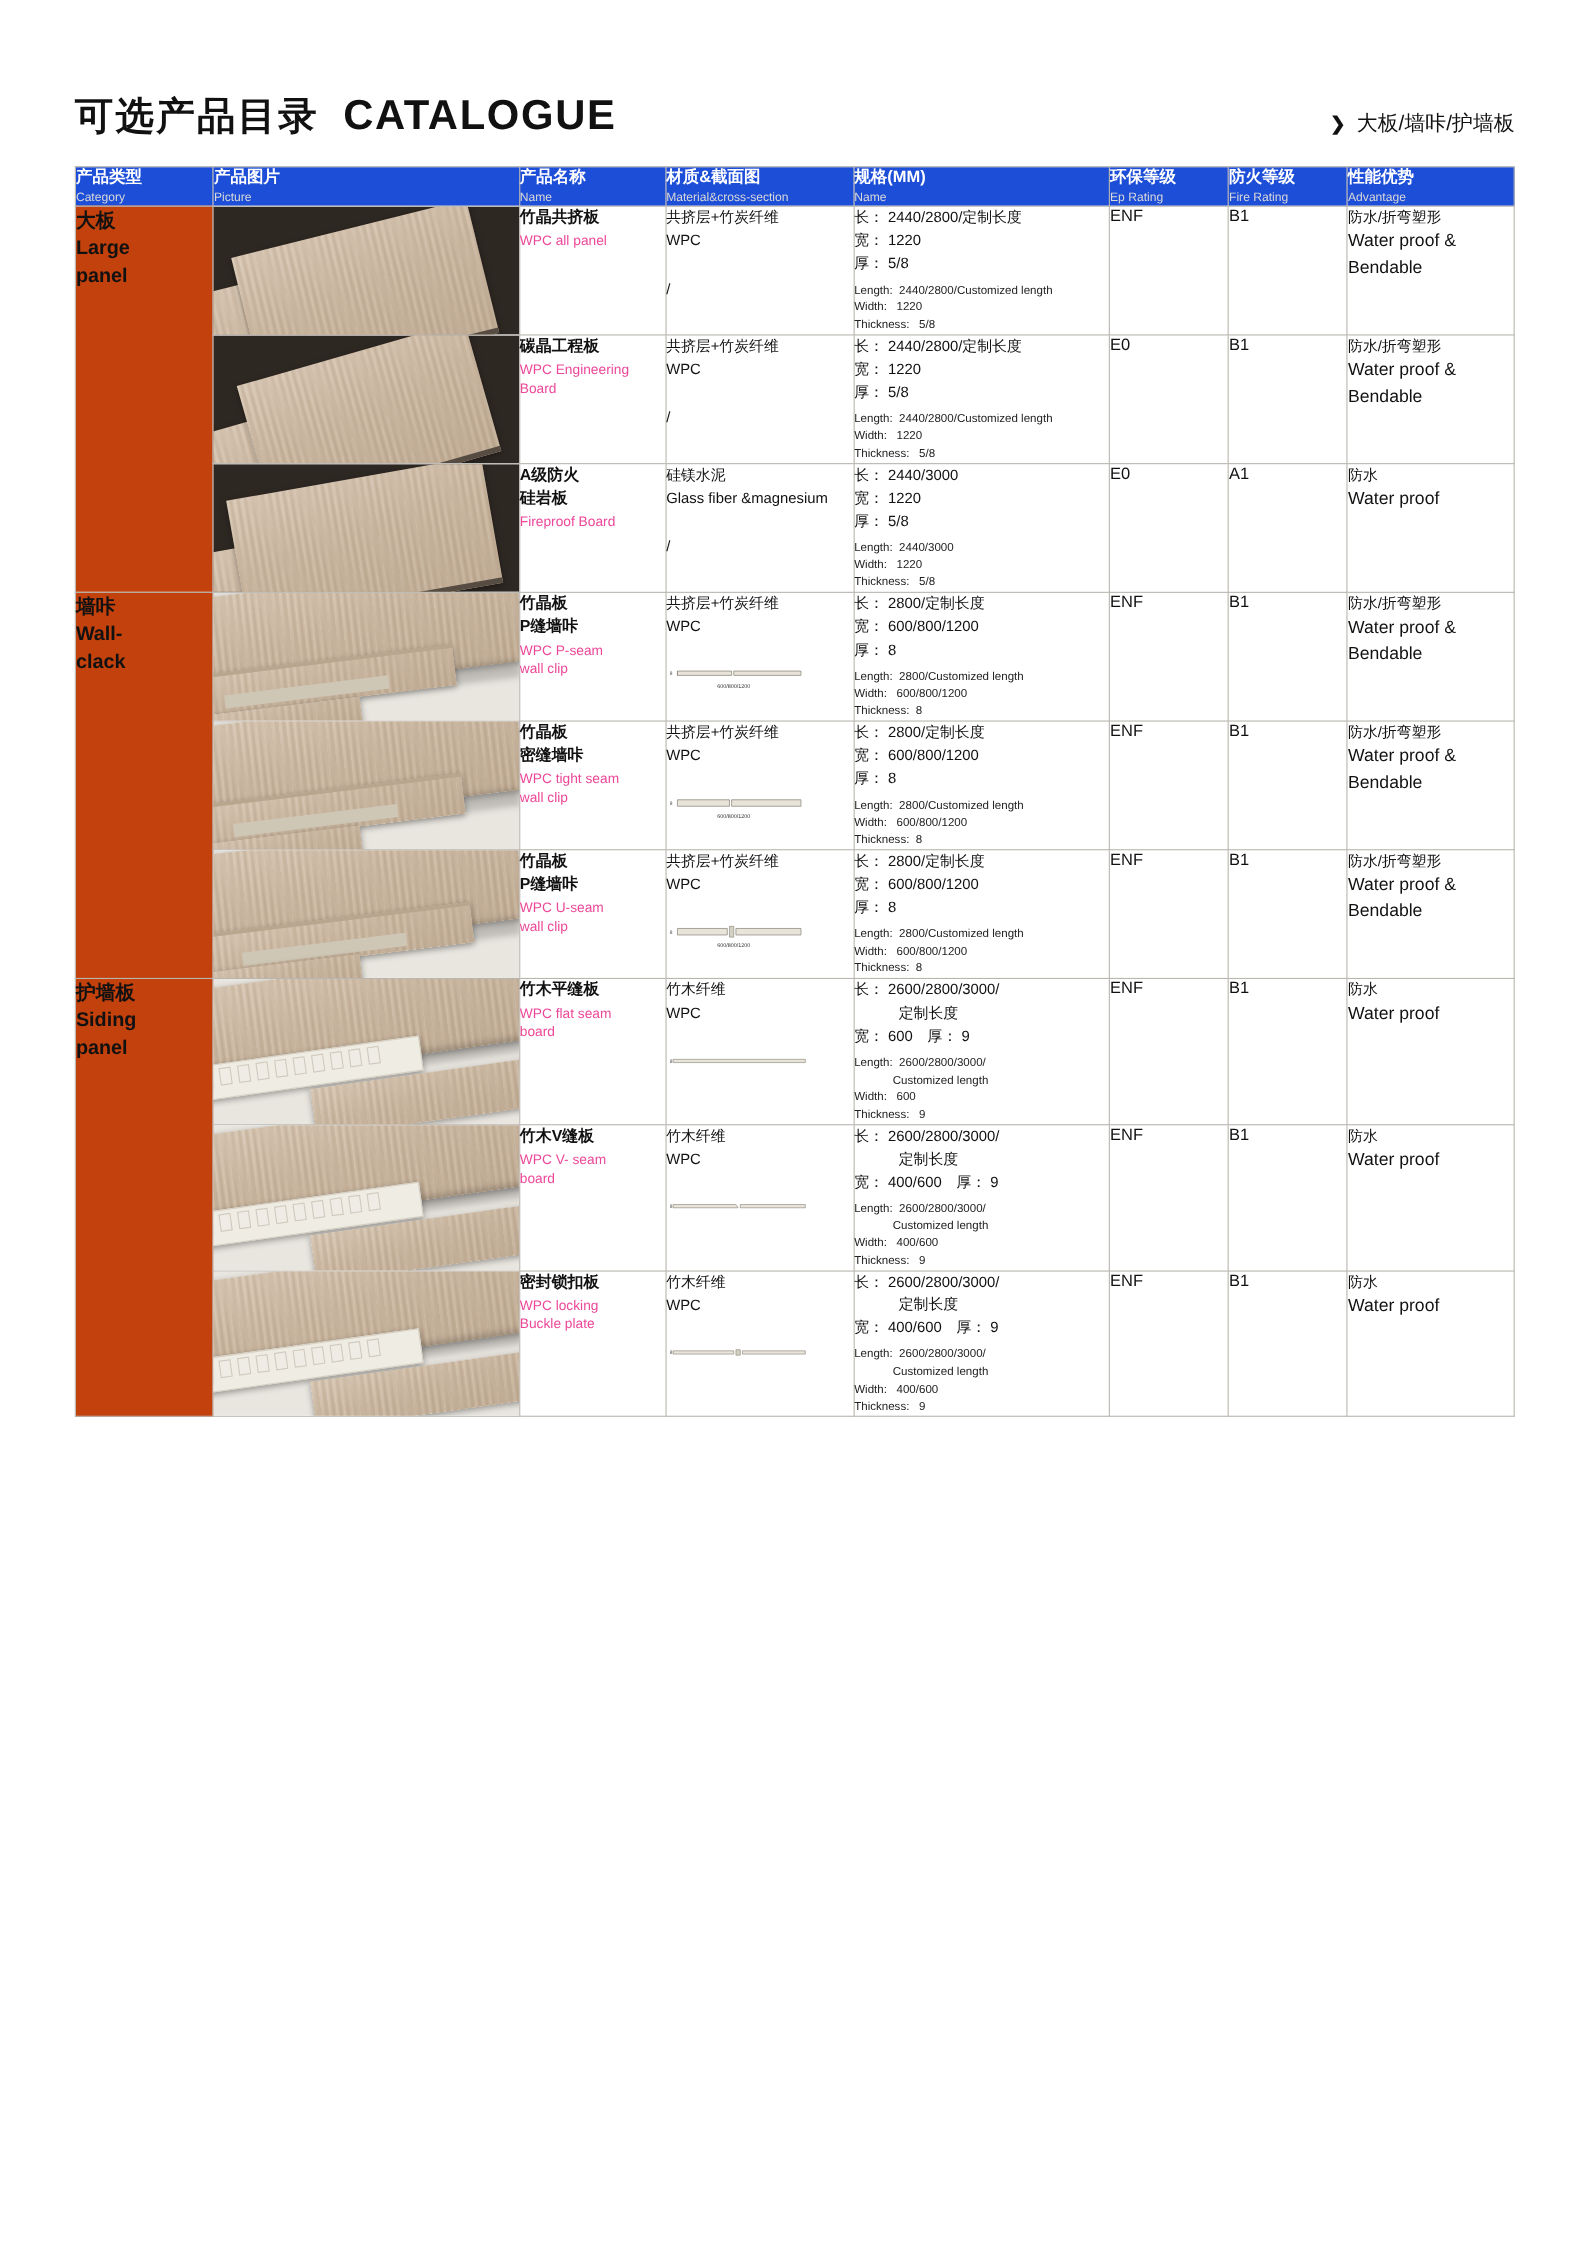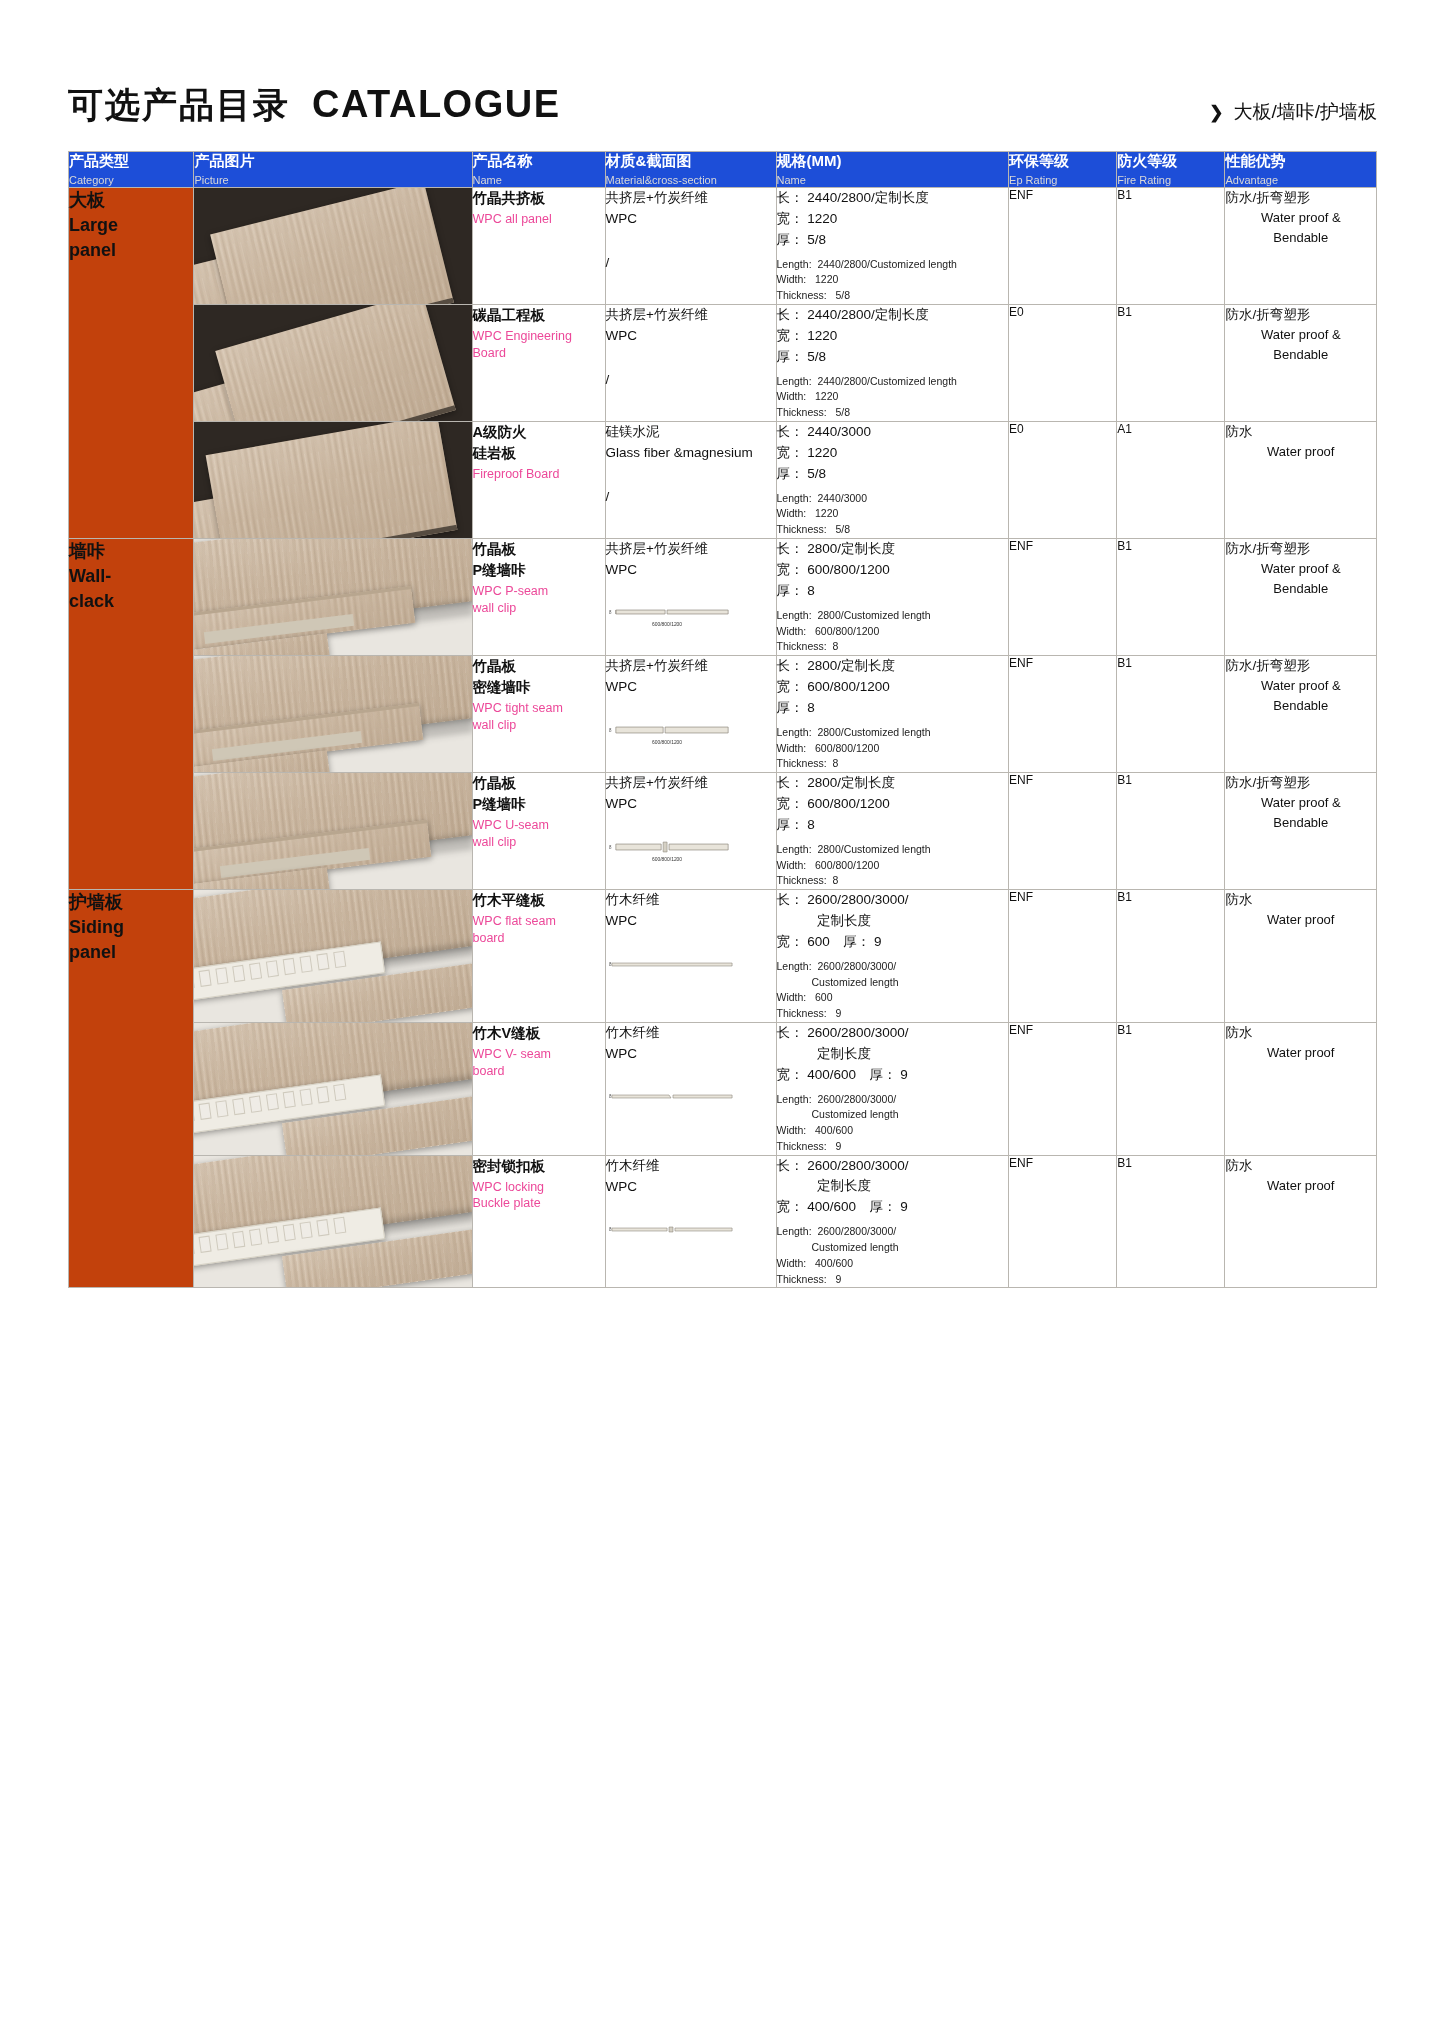--- a/index.html
+++ b/index.html
@@ -141,30 +141,30 @@
   .size-cn-row { white-space: pre; }
   .size-en {
     font-size: 10.5px;
     line-height: 1.5;
     color: #222;
     margin-top: 6px;
   }
   .size-en div { white-space: pre; }
   td.ep, td.fire {
     padding: 22px 10px 10px 14px;
-    font-size: 12px;
+    font-size: 15px;
     color: #111;
   }
   td.adv {
     padding: 22px 10px 10px 14px;
     font-size: 13.5px;
     line-height: 1.5;
     color: #111;
   }
-  .adv-en { font-size: 13px; text-align: center; }
+  .adv-en { font-size: 16px; }
 
   
   .xsec {
     margin-top: 16px;
     width: 100%;
   }
   .xsec svg { display:block; }
   .wood {
     background:
       repeating-linear-gradient(92deg, rgba(255,255,255,0.10) 0px, rgba(255,255,255,0.0) 2px, rgba(120,95,70,0.10) 4px, rgba(255,255,255,0.0) 7px),

